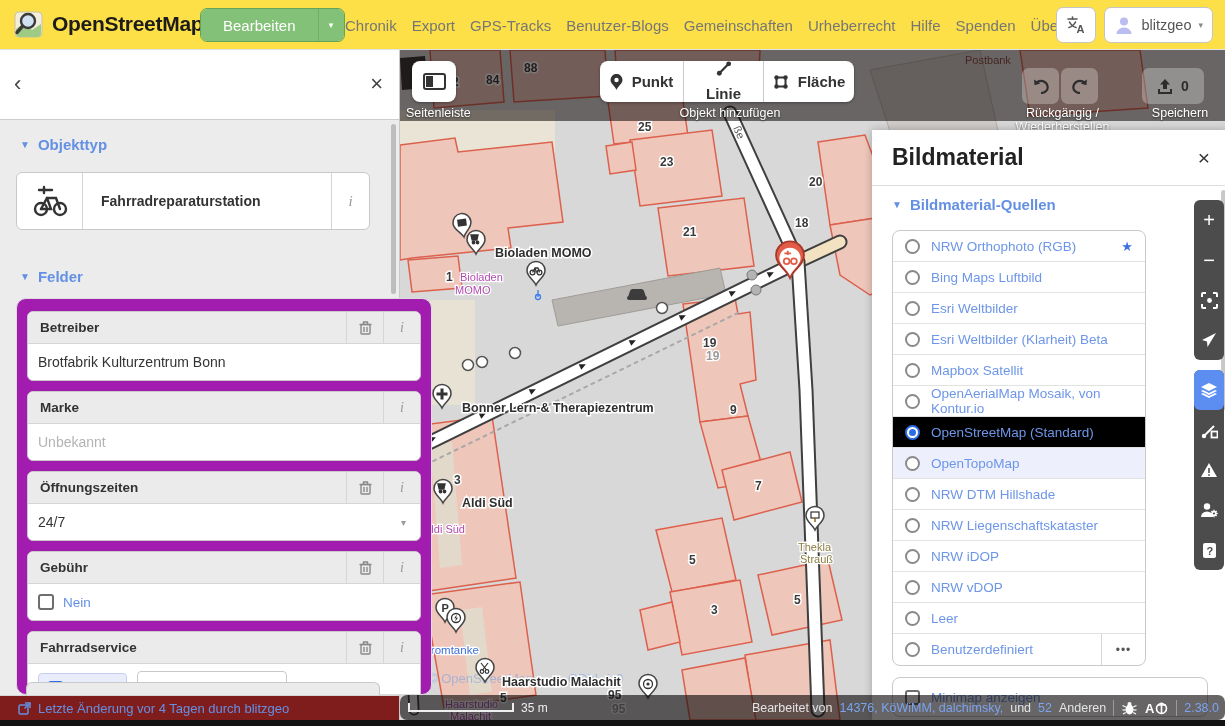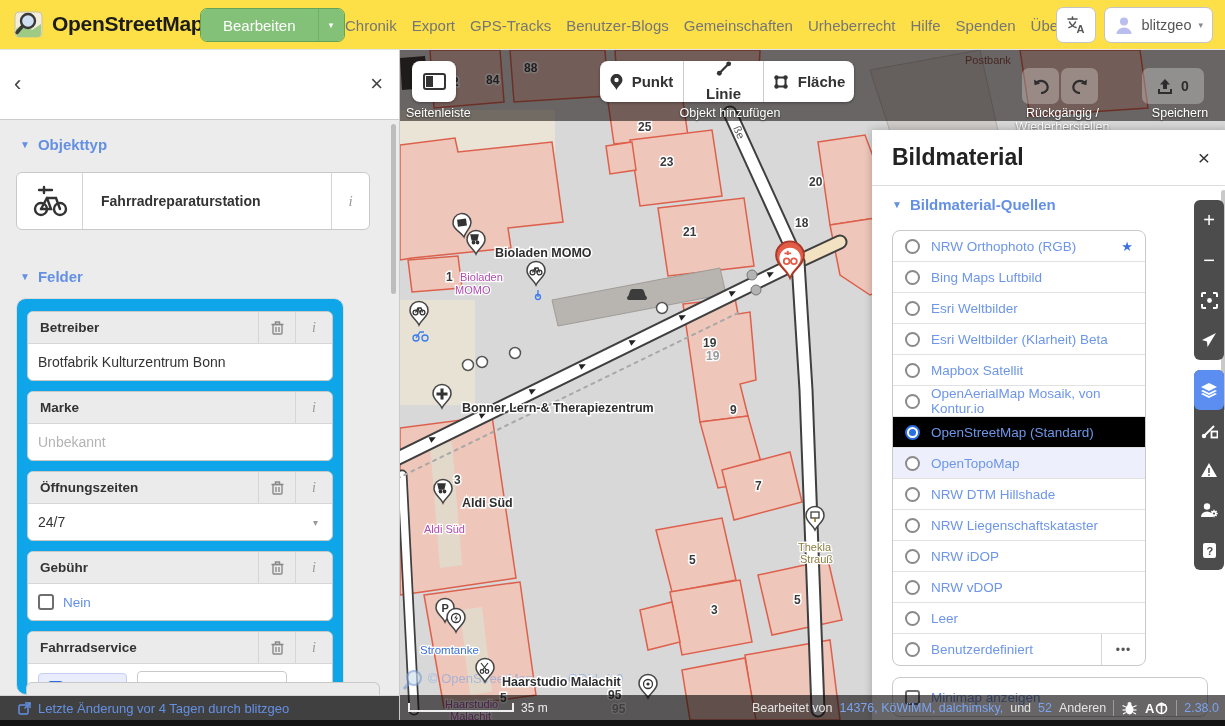--- a/index.html
+++ b/index.html
@@ -26,41 +26,41 @@
   .sb-header { position:absolute; left:0; top:0; width:100%; height:70px; background:#fff; border-bottom:1px solid #ccc; }
   .sb-title { position:absolute; left:0; right:0; top:22px; text-align:center; font-size:19px; font-weight:bold; color:#333; }
   .sb-back { position:absolute; left:14px; top:20px; font-size:22px; color:#444; line-height:28px; }
   .sb-close { position:absolute; right:16px; top:20px; font-size:22px; color:#444; line-height:28px; }
   .disclosure { position:absolute; left:20px; display:flex; align-items:center; gap:8px; font-size:15px; font-weight:bold; color:#6490e4; }
   .disc-chev { font-size:10px; color:#6490e4; }
   .preset-card { position:absolute; left:16px; top:122px; width:354px; height:58px; background:#fff; border:1px solid #c9c9c9; border-radius:6px; display:flex; overflow:hidden; }
   .preset-icon { width:66px; border-right:1px solid #d4d4d4; display:flex; align-items:center; justify-content:center; }
   .preset-name { flex:1; display:flex; align-items:center; padding-left:18px; font-size:14px; font-weight:bold; color:#333; }
   .preset-info { width:38px; border-left:1px solid #d4d4d4; display:flex; align-items:center; justify-content:center; color:#999; font-size:15px; font-family:"Liberation Serif",serif; font-style:italic; }
-  .fields-wrap { position:absolute; left:16px; top:248px; width:328px; height:397px; background:#0ea5e9; border:1px solid #dcdcdc; border-radius:10px; padding:12px 10px; overflow:hidden; }
+  .fields-wrap { position:absolute; left:16px; top:248px; width:416px; height:397px; background:#a21caf; border:1px solid #dcdcdc; border-radius:10px; padding:12px 10px; overflow:hidden; }
   .field { background:#fff; border:1px solid #c9c9c9; border-radius:6px; overflow:hidden; margin-bottom:10px; }
   .f-head { height:32px; background:#ebebeb; border-bottom:1px solid #d6d6d6; display:flex; align-items:center; }
   .f-label { flex:1; font-size:13.5px; font-weight:bold; color:#333; padding-left:12px; }
   .f-btn { width:37px; height:32px; border-left:1px solid #d6d6d6; display:flex; align-items:center; justify-content:center; color:#8a8a8a; }
   .f-btn.info { font-family:"Liberation Serif",serif; font-style:italic; font-size:14px; color:#999; }
   .f-body { min-height:36px; display:flex; align-items:center; padding:0 10px; position:relative; }
   .f-input { width:100%; height:34px; border:none; outline:none; font-size:14px; color:#333; font-family:"Liberation Sans",sans-serif; background:transparent; }
   .f-input::placeholder { color:#b3b3b3; }
   .combo-caret { position:absolute; right:14px; color:#9a9a9a; font-size:10px; }
   .cb { width:16px; height:16px; border:2px solid #6e6e6e; border-radius:3px; background:#fff; margin-right:9px; flex:none; }
   .cb-label { font-size:13.5px; color:#6490e4; }
   .chip { display:flex; align-items:center; gap:7px; background:#e9edfb; border:1px solid #c3cef2; border-radius:4px; height:30px; padding:0 9px; }
   .chip-cb { width:15px; height:15px; background:#2b6de3; border-radius:3px; display:flex; align-items:center; justify-content:center; }
   .chip-label { font-size:13px; color:#222; }
   .chip-x { color:#8e9cc7; font-size:13px; font-weight:bold; }
   .multicombo { margin-left:10px; width:150px; height:34px; border:1px solid #c9c9c9; border-radius:4px; display:flex; align-items:center; position:relative; padding:0 8px; background:#fff; }
   .multicombo input { border:none; outline:none; width:110px; font-size:13.5px; font-family:"Liberation Sans",sans-serif; background:transparent; }
   .multicombo input::placeholder { color:#b3b3b3; }
   .partial-field { position:absolute; left:26px; top:632px; width:354px; height:14px; background:#ebebeb; border:1px solid #c9c9c9; border-bottom:none; border-radius:6px 6px 0 0; }
-  .sb-footer { position:absolute; left:0; top:645px; width:100%; height:25px; background:#404040; border-top:1px solid #d5d5d5; display:flex; align-items:center; padding-left:18px; gap:7px; z-index:5; }
+  .sb-footer { position:absolute; left:0; top:645px; width:100%; height:25px; background:#7f1d1d; border-top:1px solid #d5d5d5; display:flex; align-items:center; padding-left:18px; gap:7px; z-index:5; }
   .sb-footer span { font-size:13px; color:#6490e4; }
   .sb-scroll { position:absolute; right:3px; top:74px; width:5px; height:170px; background:#bdbdbd; border-radius:3px; }
 
   
   #map { position:absolute; left:400px; top:50px; width:825px; height:670px; overflow:hidden; background:#d8d8d8; }
   #mapsvg { position:absolute; left:0; top:0; }
   .hn { font-size:12px; font-weight:bold; fill:#3a3a3a; paint-order:stroke; stroke:#fff; stroke-width:3px; }
   .hn.gray { fill:#9a9a9a; stroke-width:2.5px; }
   .poi-label { font-size:12.5px; font-weight:bold; fill:#2e2e2e; paint-order:stroke; stroke:#fff; stroke-width:3px; }
   .purple-label { font-size:11px; fill:#b04bb0; paint-order:stroke; stroke:#fff; stroke-width:2.5px; }
@@ -70,21 +70,21 @@
   
   .map-toolbar { position:absolute; left:0; top:0; width:825px; height:71px; background:rgba(15,8,8,0.55); z-index:10; }
   .tb-btn { position:absolute; background:#fff; border-radius:8px; box-shadow:0 1px 3px rgba(0,0,0,.35); display:flex; align-items:center; justify-content:center; }
   .tb-group { position:absolute; left:200px; top:11px; height:41px; display:flex; background:#fff; border-radius:8px; box-shadow:0 1px 3px rgba(0,0,0,.35); overflow:hidden; }
   .tb-group .gbtn { display:flex; align-items:center; justify-content:center; gap:9px; font-size:15px; font-weight:bold; color:#333; border-right:1px solid #ccc; }
   .tb-group .gbtn:last-child { border-right:none; }
   .tb-label { position:absolute; font-size:12.5px; color:#fff; text-shadow:0 1px 2px rgba(0,0,0,.6); }
   .faded-btn { position:absolute; top:18px; width:37px; height:36px; background:rgba(255,255,255,0.28); border-radius:7px; display:flex; align-items:center; justify-content:center; }
 
   
-  .map-bottombar { position:absolute; left:0; top:645px; width:825px; height:25px; background:rgba(10,6,6,0.62); z-index:20; display:flex; align-items:center; color:#ddd; }
+  .map-bottombar { position:absolute; left:0; top:645px; width:825px; height:25px; background:rgba(10,6,6,0.62); z-index:20; display:flex; align-items:center; color:#ddd;border-radius:7px; }
   .scalebar { width:106px; height:9px; border-left:2px solid #eee; border-right:2px solid #eee; border-bottom:2px solid #eee; margin-left:8px; }
   .scale-text { font-size:12px; color:#eee; margin-left:7px; }
   .attrib { position:absolute; right:6px; display:flex; align-items:center; gap:7px; font-size:12.5px; color:#e4e4e4; }
   .attrib .lnk { color:#7ba3f0; }
   .attrib .sep { width:1px; height:16px; background:rgba(255,255,255,.35); }
 
   
   #imagery { position:absolute; left:432px; top:80px; width:356px; height:590px; background:#fff; z-index:12; box-shadow:0 0 8px rgba(0,0,0,.25);margin-left:40px; }
   .im-title { position:absolute; left:20px; top:14px; font-size:23px; font-weight:bold; color:#222; }
   .im-close { position:absolute; right:18px; top:16px; font-size:21px; color:#333; }

